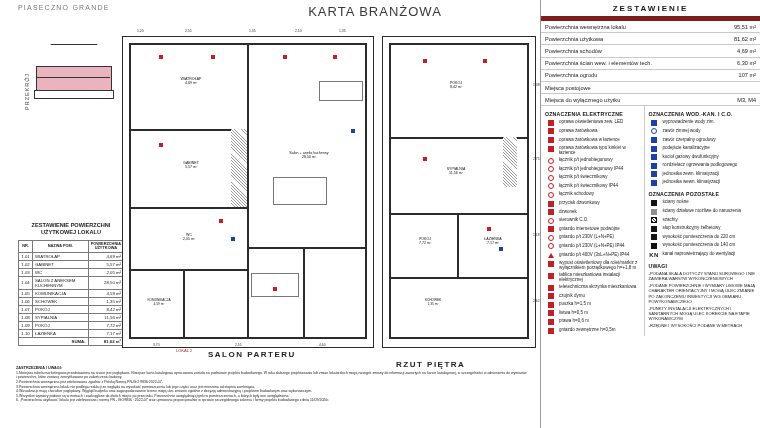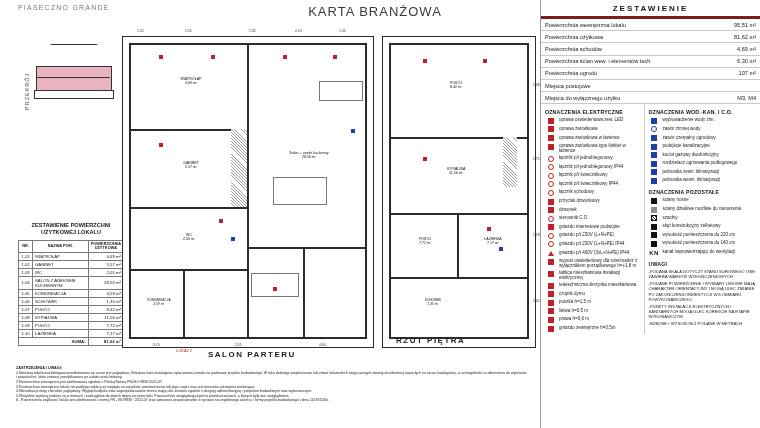--- a/index.html
+++ b/index.html
@@ -15,21 +15,21 @@
   .page{position:absolute;inset:0;}
 
   
   .hdr-left{position:absolute;left:18px;top:4px;font-size:7px;letter-spacing:1.2px;color:#777;}
   .hdr-title{position:absolute;left:210px;top:4px;width:330px;text-align:center;}
   .hdr-title .t1{font-size:13px;letter-spacing:1px;color:#3a3a3a;}
   .hdr-title .t2{font-size:9.5px;font-weight:bold;margin-top:1px;color:#111;}
 
   
   .rpanel{position:absolute;left:540px;top:0;width:220px;height:428px;border-left:1px solid #9a9a9a;box-sizing:border-box;}
-  .rp-sec-title{text-align:center;font-size:8px;letter-spacing:2px;font-weight:bold;padding:4px 0 3px;border-bottom:3px solid #7f1d1d;}
+  .rp-sec-title{text-align:center;font-size:8px;letter-spacing:2px;font-weight:bold;padding:4px 0 3px;border-bottom:5px solid #7f1d1d;}
   .tbl{width:100%;border-collapse:collapse;font-size:5.6px;}
   .tbl td{border-bottom:1px solid #c9c9c9;padding:2.6px 4px;}
   .tbl td.val{text-align:right;width:46px;white-space:nowrap;}
   .rp-sub{text-align:center;font-size:7.5px;letter-spacing:1.6px;font-weight:bold;padding:4px 0 3px;border-top:1px solid #9a9a9a;border-bottom:1px solid #9a9a9a;}
   .leg-cols{display:flex;}
   .leg-col{padding:3px 3px 0 4px;}
   .leg-col.left{width:104px;border-right:1px solid #c9c9c9;box-sizing:border-box;}
   .leg-col.right{width:116px;box-sizing:border-box;}
   .leg-h{font-size:5.2px;font-weight:bold;color:#111;margin:2px 0 2px;letter-spacing:.2px;}
   .leg-row{display:flex;align-items:flex-start;margin-bottom:1.6px;}
@@ -272,21 +272,21 @@
     <div class="redmark" style="left:104px;top:190px;width:4px;height:4px;"></div>
     <div class="bluemark" style="left:116px;top:210px;width:4px;height:4px;"></div>
 
     <div class="dim" style="left:150px;top:46px;">1,38</div>
     <div class="dim" style="left:150px;top:120px;">2,75</div>
     <div class="dim" style="left:150px;top:196px;">1,18</div>
     <div class="dim" style="left:150px;top:262px;">2,62</div>
   </div>
 
   <div class="plan-caption" style="left:208px;top:350px;">SALON PARTERU</div>
-  <div class="plan-caption" style="left:396px;top:336px;">RZUT PIĘTRA</div>
+  <div class="plan-caption" style="left:396px;top:360px;">RZUT PIĘTRA</div>
 
   <div class="notes">
     <div class="h">ZASTRZEŻENIA I UWAGI:</div>
     <div id="notes-list">
         <div>1.Niniejsza tabela marketingowa przedstawiona na rzucie jest poglądowa. Niniejsze karta katalogowa opracowana została na podstawie projektu budowlanego. W toku dalszego projektowania lub zmian lokatorskich mogą nastąpić zmiany do informacji zawartych na karcie katalogowej, w szczególności w odniesieniu do wymiarów i powierzchni, które zostaną zweryfikowane po zakończeniu budowy.</div>
         <div>2.Powierzchnia wewnętrzna jest zdefiniowana zgodnie z Polską Normą PN-ISO 9836:2022-07.</div>
         <div>3.Powierzchnia wewnętrzna lokalu nie podlega redukcji ze względu na wysokość pomieszczenia lub jego części oraz jest mierzona od stopnia zamknięcia.</div>
         <div>4.Wizualizacje mają charakter poglądowy. Wygląd budynku oraz zagospodarowanie terenu mogą ulec zmianie zgodnie z decyzją administracyjną i projektem budowlanym oraz wykonawczym.</div>
         <div>5.Wszystkie wymiary podane są w metrach i zaokrąglone do dwóch miejsc po przecinku. Powierzchnie uwzględniają tynki w pomieszczeniach, a których były one uwzględnione.</div>
         <div>6. „Powierzchnia użytkowa” lokalu jest zdefiniowana i normą PN - ISO9836 : 2022-07 oraz ujmowana proporcjonalnie w sprawie szczegółowego zakresu i formy projektu budowlanego z dnia 11/09/2020r.</div>

